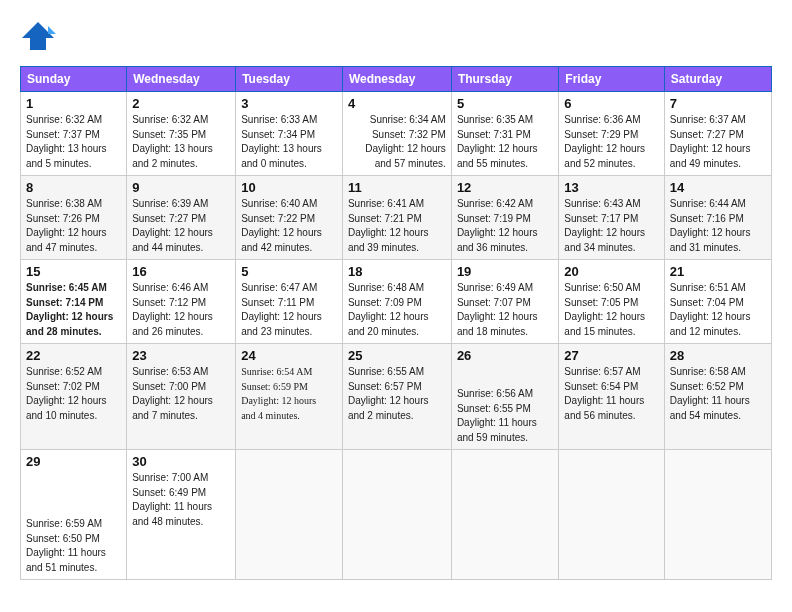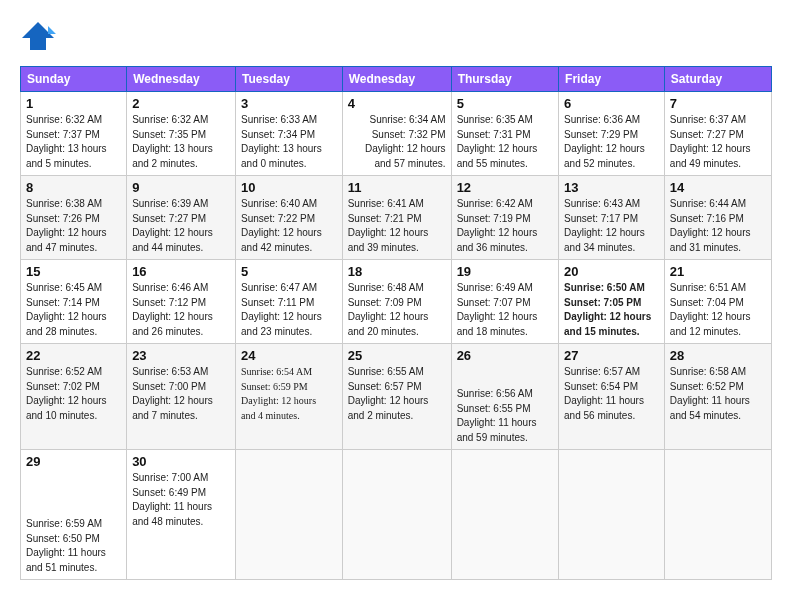--- a/index.html
+++ b/index.html
@@ -225,21 +225,21 @@
             <span class="day-num">14</span>
             <div class="day-info" style="white-space: pre-line;">Sunrise: 6:44 AM
 Sunset: 7:16 PM
 Daylight: 12 hours
 and 31 minutes.</div>
           </td>
         </tr>
         <tr>
           <td>
             <span class="day-num">15</span>
-            <div class="day-info" style="white-space: pre-line;">Sunrise: 6:45 AM
+            <div class="day-info" style="white-space: pre-line; font-weight: bold;">Sunrise: 6:45 AM
 Sunset: 7:14 PM
 Daylight: 12 hours
 and 28 minutes.</div>
           </td>
           <td>
             <span class="day-num">16</span>
             <div class="day-info" style="white-space: pre-line;">Sunrise: 6:46 AM
 Sunset: 7:12 PM
 Daylight: 12 hours
 and 26 minutes.</div>
@@ -260,21 +260,21 @@
           </td>
           <td>
             <span class="day-num">19</span>
             <div class="day-info" style="white-space: pre-line;">Sunrise: 6:49 AM
 Sunset: 7:07 PM
 Daylight: 12 hours
 and 18 minutes.</div>
           </td>
           <td>
             <span class="day-num">20</span>
-            <div class="day-info" style="white-space: pre-line; font-weight: bold;">Sunrise: 6:50 AM
+            <div class="day-info" style="white-space: pre-line;">Sunrise: 6:50 AM
 Sunset: 7:05 PM
 Daylight: 12 hours
 and 15 minutes.</div>
           </td>
           <td>
             <span class="day-num">21</span>
             <div class="day-info" style="white-space: pre-line;">Sunrise: 6:51 AM
 Sunset: 7:04 PM
 Daylight: 12 hours
 and 12 minutes.</div>

